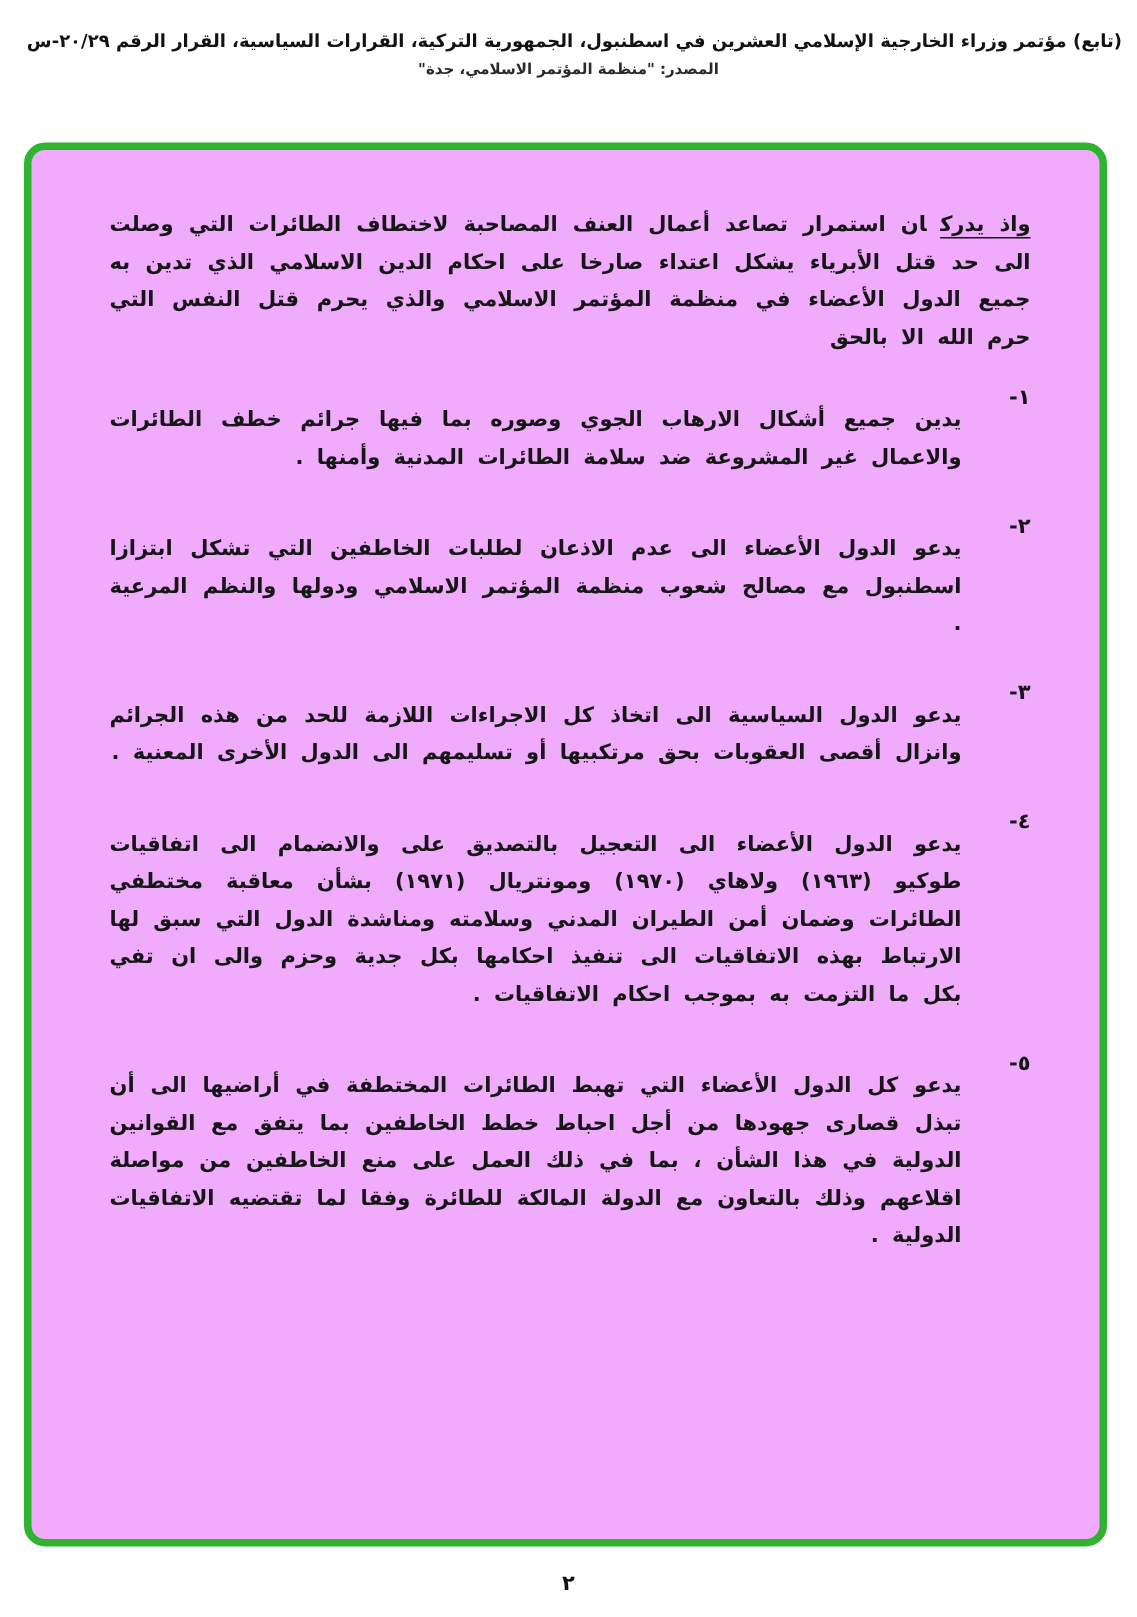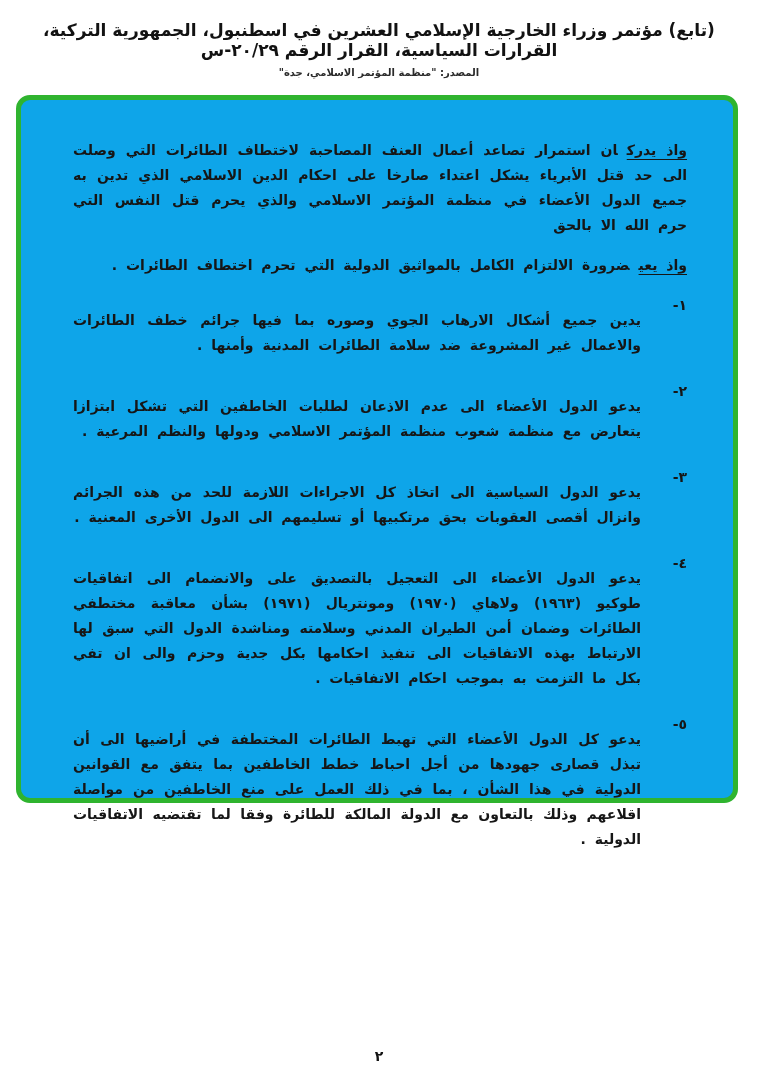--- a/index.html
+++ b/index.html
@@ -16,40 +16,41 @@
     background: #ffffff;
     overflow: hidden;
   }
   .header {
     margin-top: 20px;
     text-align: center;
     direction: rtl;
     padding: 0 10px;
   }
   .header-line1 {
-    font-size: 17px;
+    font-size: 12px;
     font-weight: bold;
     color: #121212;
     letter-spacing: 0;
+    text-align: right;
   }
   .header-line2 {
     font-size: 10px;
     font-weight: bold;
     color: #2a2a2a;
     margin-top: 7px;
   }
   .frame {
     position: absolute;
     left: 16px;
     top: 95px;
     width: 722px;
-    height: 708px;
+    height: 936px;
     border: 5px solid #2fb42f;
     border-radius: 14px;
-    background: #0ea5e9;
+    background: #f0abfc;
   }
   .content {
     direction: rtl;
     padding: 38px 46px 16px 52px;
     color: #161616;
     font-weight: bold;
     font-size: 14px;
     line-height: 25px;
     word-spacing: 4px;
     text-align: justify;
@@ -98,34 +99,31 @@
     <div class="header-line2">المصدر: "منظمة المؤتمر الاسلامي، جدة"</div>
   </div>
 
   <div class="frame">
     <div class="content">
 
       <p class="para">
         <span class="lead">واذ يدرك</span><span>ان استمرار تصاعد أعمال العنف المصاحبة لاختطاف الطائرات التي وصلت الى حد قتل الأبرياء يشكل اعتداء صارخا على احكام الدين الاسلامي الذي تدين به جميع الدول الأعضاء في منظمة المؤتمر الاسلامي والذي يحرم قتل النفس التي حرم الله الا بالحق</span>
       </p>
 
-      <p class="para">
-        <span class="lead">واذ يعي</span><span>ضرورة الالتزام الكامل بالمواثيق الدولية التي تحرم اختطاف الطائرات .</span>
-      </p>
 
       <div class="list">
 
         <div class="item">
           <span class="item-num">١-</span>
           <div class="item-text">يدين جميع أشكال الارهاب الجوي وصوره بما فيها جرائم خطف الطائرات والاعمال غير المشروعة ضد سلامة الطائرات المدنية وأمنها .</div>
         </div>
 
         <div class="item">
           <span class="item-num">٢-</span>
-          <div class="item-text">يدعو الدول الأعضاء الى عدم الاذعان لطلبات الخاطفين التي تشكل ابتزازا يتعارض مع منظمة شعوب منظمة المؤتمر الاسلامي ودولها والنظم المرعية .</div>
+          <div class="item-text">يدعو الدول الأعضاء الى عدم الاذعان لطلبات الخاطفين التي تشكل ابتزازا اسطنبول مع مصالح شعوب منظمة المؤتمر الاسلامي ودولها والنظم المرعية .</div>
         </div>
 
         <div class="item">
           <span class="item-num">٣-</span>
           <div class="item-text">يدعو الدول السياسية الى اتخاذ كل الاجراءات اللازمة للحد من هذه الجرائم وانزال أقصى العقوبات بحق مرتكبيها أو تسليمهم الى الدول الأخرى المعنية .</div>
         </div>
 
         <div class="item">
           <span class="item-num">٤-</span>
           <div class="item-text">يدعو الدول الأعضاء الى التعجيل بالتصديق على والانضمام الى اتفاقيات طوكيو (١٩٦٣) ولاهاي (١٩٧٠) ومونتريال (١٩٧١) بشأن معاقبة مختطفي الطائرات وضمان أمن الطيران المدني وسلامته ومناشدة الدول التي سبق لها الارتباط بهذه الاتفاقيات الى تنفيذ احكامها بكل جدية وحزم والى ان تفي بكل ما التزمت به بموجب احكام الاتفاقيات .</div>

